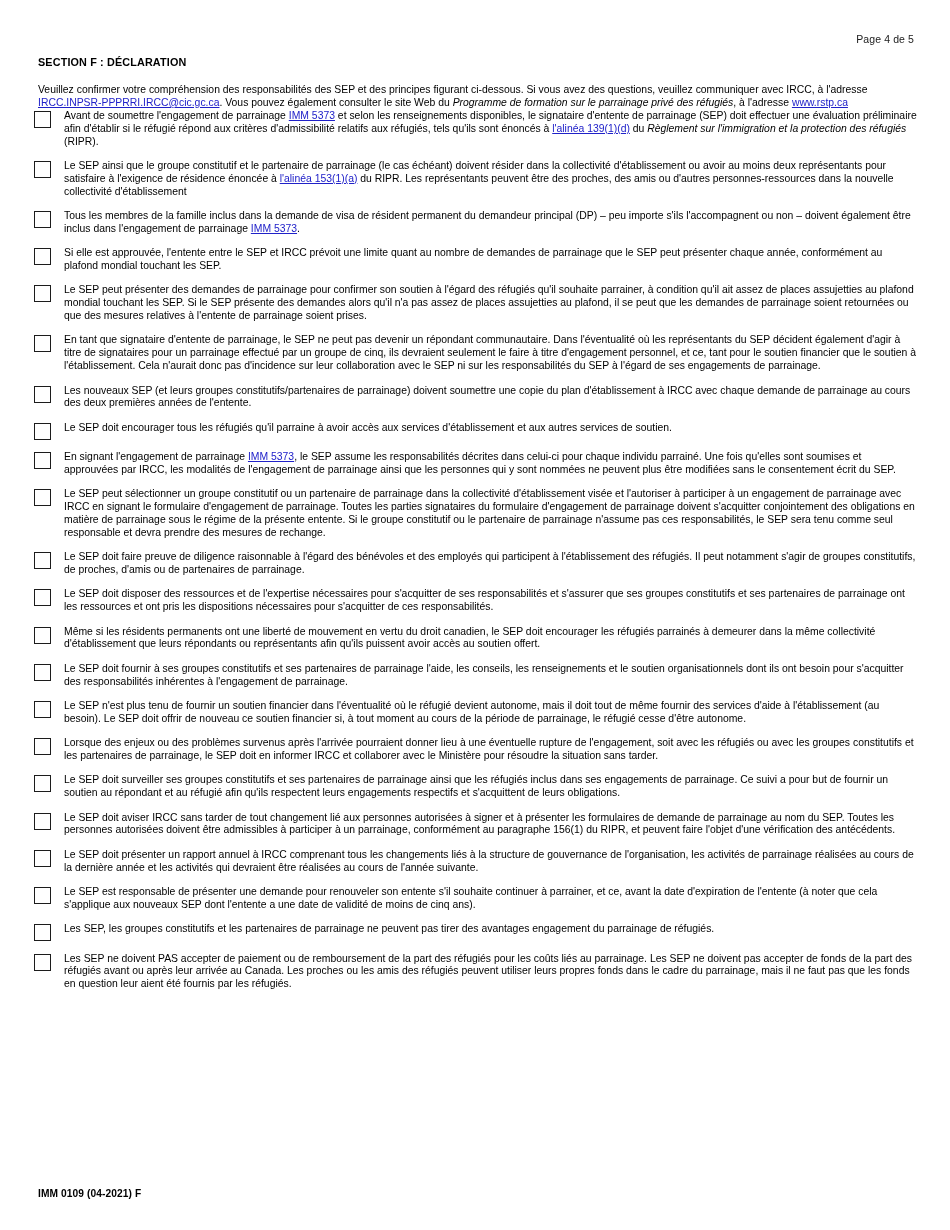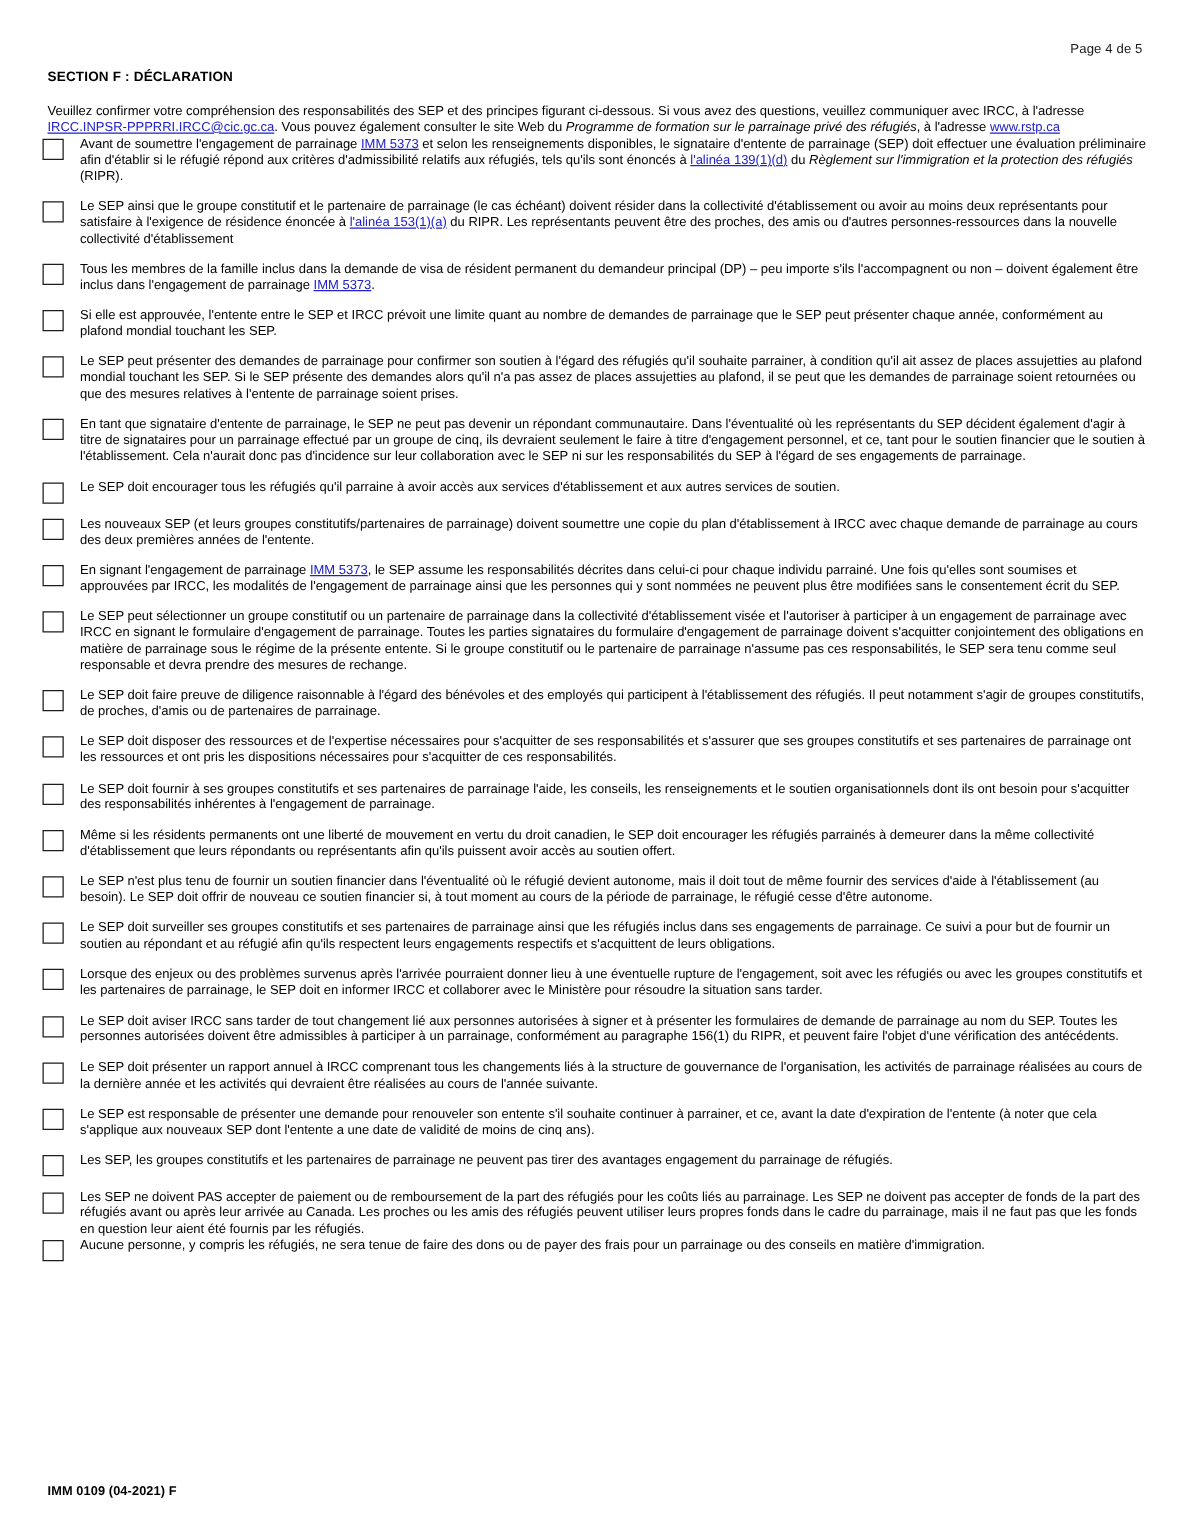--- a/index.html
+++ b/index.html
@@ -127,83 +127,79 @@
       <div class="item">
         <div class="checkbox"></div>
         <div class="item-text"><span>Le SEP peut présenter des demandes de parrainage pour confirmer son soutien à l'égard des réfugiés qu'il souhaite parrainer, à condition qu'il ait assez de places assujetties au plafond mondial touchant les SEP. Si le SEP présente des demandes alors qu'il n'a pas assez de places assujetties au plafond, il se peut que les demandes de parrainage soient retournées ou que des mesures relatives à l'entente de parrainage soient prises.</span></div>
       </div>
       <div class="item">
         <div class="checkbox"></div>
         <div class="item-text"><span>En tant que signataire d'entente de parrainage, le SEP ne peut pas devenir un répondant communautaire. Dans l'éventualité où les représentants du SEP décident également d'agir à titre de signataires pour un parrainage effectué par un groupe de cinq, ils devraient seulement le faire à titre d'engagement personnel, et ce, tant pour le soutien financier que le soutien à l'établissement. Cela n'aurait donc pas d'incidence sur leur collaboration avec le SEP ni sur les responsabilités du SEP à l'égard de ses engagements de parrainage.</span></div>
       </div>
       <div class="item">
         <div class="checkbox"></div>
+        <div class="item-text"><span>Les nouveaux SEP (et leurs groupes constitutifs/partenaires de parrainage) doivent soumettre une copie du plan d'établissement à IRCC avec chaque demande de parrainage au cours des deux premières années de l'entente.</span></div>
+      </div>
+      <div class="item">
+        <div class="checkbox"></div>
         <div class="item-text"><span>Le SEP doit encourager tous les réfugiés qu'il parraine à avoir accès aux services d'établissement et aux autres services de soutien.</span></div>
       </div>
       <div class="item">
         <div class="checkbox"></div>
-        <div class="item-text"><span>Les nouveaux SEP (et leurs groupes constitutifs/partenaires de parrainage) doivent soumettre une copie du plan d'établissement à IRCC avec chaque demande de parrainage au cours des deux premières années de l'entente.</span></div>
-      </div>
-      <div class="item">
-        <div class="checkbox"></div>
         <div class="item-text"><span>En signant l'engagement de parrainage </span><a class="lnk" href="#">IMM 5373</a><span>, le SEP assume les responsabilités décrites dans celui-ci pour chaque individu parrainé. Une fois qu'elles sont soumises et approuvées par IRCC, les modalités de l'engagement de parrainage ainsi que les personnes qui y sont nommées ne peuvent plus être modifiées sans le consentement écrit du SEP.</span></div>
       </div>
       <div class="item">
         <div class="checkbox"></div>
         <div class="item-text"><span>Le SEP peut sélectionner un groupe constitutif ou un partenaire de parrainage dans la collectivité d'établissement visée et l'autoriser à participer à un engagement de parrainage avec IRCC en signant le formulaire d'engagement de parrainage. Toutes les parties signataires du formulaire d'engagement de parrainage doivent s'acquitter conjointement des obligations en matière de parrainage sous le régime de la présente entente. Si le groupe constitutif ou le partenaire de parrainage n'assume pas ces responsabilités, le SEP sera tenu comme seul responsable et devra prendre des mesures de rechange.</span></div>
       </div>
       <div class="item">
         <div class="checkbox"></div>
         <div class="item-text"><span>Le SEP doit faire preuve de diligence raisonnable à l'égard des bénévoles et des employés qui participent à l'établissement des réfugiés. Il peut notamment s'agir de groupes constitutifs, de proches, d'amis ou de partenaires de parrainage.</span></div>
       </div>
       <div class="item">
         <div class="checkbox"></div>
         <div class="item-text"><span>Le SEP doit disposer des ressources et de l'expertise nécessaires pour s'acquitter de ses responsabilités et s'assurer que ses groupes constitutifs et ses partenaires de parrainage ont les ressources et ont pris les dispositions nécessaires pour s'acquitter de ces responsabilités.</span></div>
       </div>
       <div class="item">
         <div class="checkbox"></div>
+        <div class="item-text"><span>Même si les résidents permanents ont une liberté de mouvement en vertu du droit canadien, le SEP doit encourager les réfugiés parrainés à demeurer dans la même collectivité d'établissement que leurs répondants ou représentants afin qu'ils puissent avoir accès au soutien offert.</span></div>
+      </div>
+      <div class="item">
+        <div class="checkbox"></div>
         <div class="item-text"><span>Le SEP doit fournir à ses groupes constitutifs et ses partenaires de parrainage l'aide, les conseils, les renseignements et le soutien organisationnels dont ils ont besoin pour s'acquitter des responsabilités inhérentes à l'engagement de parrainage.</span></div>
       </div>
       <div class="item">
         <div class="checkbox"></div>
-        <div class="item-text"><span>Même si les résidents permanents ont une liberté de mouvement en vertu du droit canadien, le SEP doit encourager les réfugiés parrainés à demeurer dans la même collectivité d'établissement que leurs répondants ou représentants afin qu'ils puissent avoir accès au soutien offert.</span></div>
-      </div>
-      <div class="item">
-        <div class="checkbox"></div>
         <div class="item-text"><span>Le SEP n'est plus tenu de fournir un soutien financier dans l'éventualité où le réfugié devient autonome, mais il doit tout de même fournir des services d'aide à l'établissement (au besoin). Le SEP doit offrir de nouveau ce soutien financier si, à tout moment au cours de la période de parrainage, le réfugié cesse d'être autonome.</span></div>
       </div>
       <div class="item">
         <div class="checkbox"></div>
+        <div class="item-text"><span>Lorsque des enjeux ou des problèmes survenus après l'arrivée pourraient donner lieu à une éventuelle rupture de l'engagement, soit avec les réfugiés ou avec les groupes constitutifs et les partenaires de parrainage, le SEP doit en informer IRCC et collaborer avec le Ministère pour résoudre la situation sans tarder.</span></div>
+      </div>
+      <div class="item">
+        <div class="checkbox"></div>
         <div class="item-text"><span>Le SEP doit surveiller ses groupes constitutifs et ses partenaires de parrainage ainsi que les réfugiés inclus dans ses engagements de parrainage. Ce suivi a pour but de fournir un soutien au répondant et au réfugié afin qu'ils respectent leurs engagements respectifs et s'acquittent de leurs obligations.</span></div>
       </div>
       <div class="item">
         <div class="checkbox"></div>
-        <div class="item-text"><span>Lorsque des enjeux ou des problèmes survenus après l'arrivée pourraient donner lieu à une éventuelle rupture de l'engagement, soit avec les réfugiés ou avec les groupes constitutifs et les partenaires de parrainage, le SEP doit en informer IRCC et collaborer avec le Ministère pour résoudre la situation sans tarder.</span></div>
-      </div>
-      <div class="item">
-        <div class="checkbox"></div>
         <div class="item-text"><span>Le SEP doit aviser IRCC sans tarder de tout changement lié aux personnes autorisées à signer et à présenter les formulaires de demande de parrainage au nom du SEP. Toutes les personnes autorisées doivent être admissibles à participer à un parrainage, conformément au paragraphe 156(1) du RIPR, et peuvent faire l'objet d'une vérification des antécédents.</span></div>
       </div>
       <div class="item">
         <div class="checkbox"></div>
         <div class="item-text"><span>Le SEP doit présenter un rapport annuel à IRCC comprenant tous les changements liés à la structure de gouvernance de l'organisation, les activités de parrainage réalisées au cours de la dernière année et les activités qui devraient être réalisées au cours de l'année suivante.</span></div>
       </div>
       <div class="item">
         <div class="checkbox"></div>
         <div class="item-text"><span>Le SEP est responsable de présenter une demande pour renouveler son entente s'il souhaite continuer à parrainer, et ce, avant la date d'expiration de l'entente (à noter que cela s'applique aux nouveaux SEP dont l'entente a une date de validité de moins de cinq ans).</span></div>
       </div>
       <div class="item">
         <div class="checkbox"></div>
         <div class="item-text"><span>Les SEP, les groupes constitutifs et les partenaires de parrainage ne peuvent pas tirer des avantages engagement du parrainage de réfugiés.</span></div>
       </div>
       <div class="item tight">
         <div class="checkbox"></div>
         <div class="item-text"><span>Les SEP ne doivent PAS accepter de paiement ou de remboursement de la part des réfugiés pour les coûts liés au parrainage. Les SEP ne doivent pas accepter de fonds de la part des réfugiés avant ou après leur arrivée au Canada. Les proches ou les amis des réfugiés peuvent utiliser leurs propres fonds dans le cadre du parrainage, mais il ne faut pas que les fonds en question leur aient été fournis par les réfugiés.</span></div>
       </div>
-      <div class="item">
-        <div class="checkbox"></div>
-        <div class="item-text"><span>Aucune personne, y compris les réfugiés, ne sera tenue de faire des dons ou de payer des frais pour un parrainage ou des conseils en matière d'immigration.</span></div>
-      </div>
     </div>
 
   <div class="footer">IMM 0109 (04-2021) F</div>
 
 </div>
 
 </body></html>

